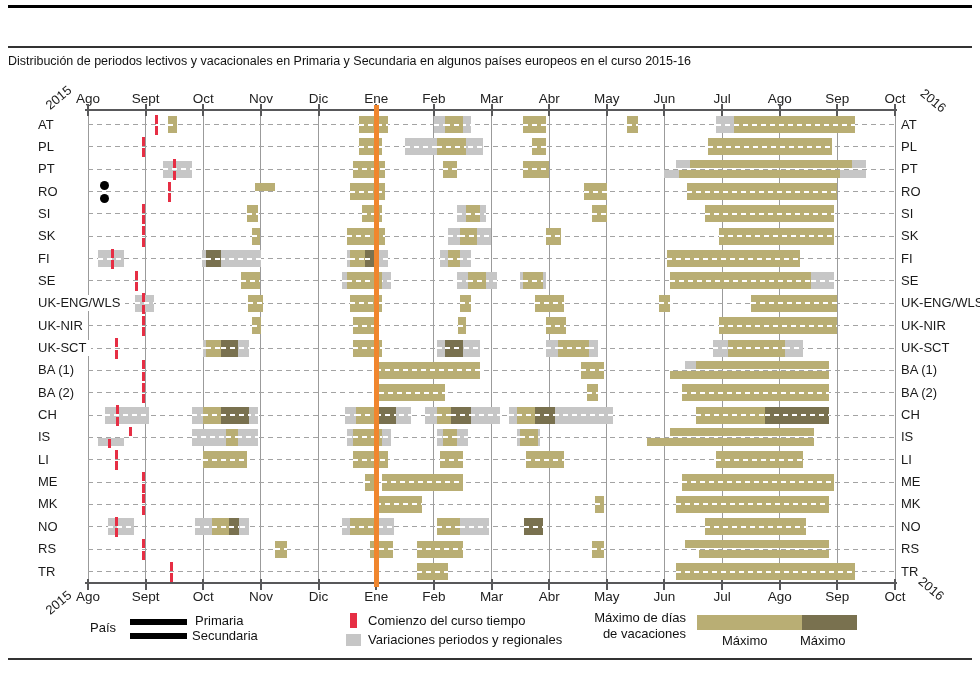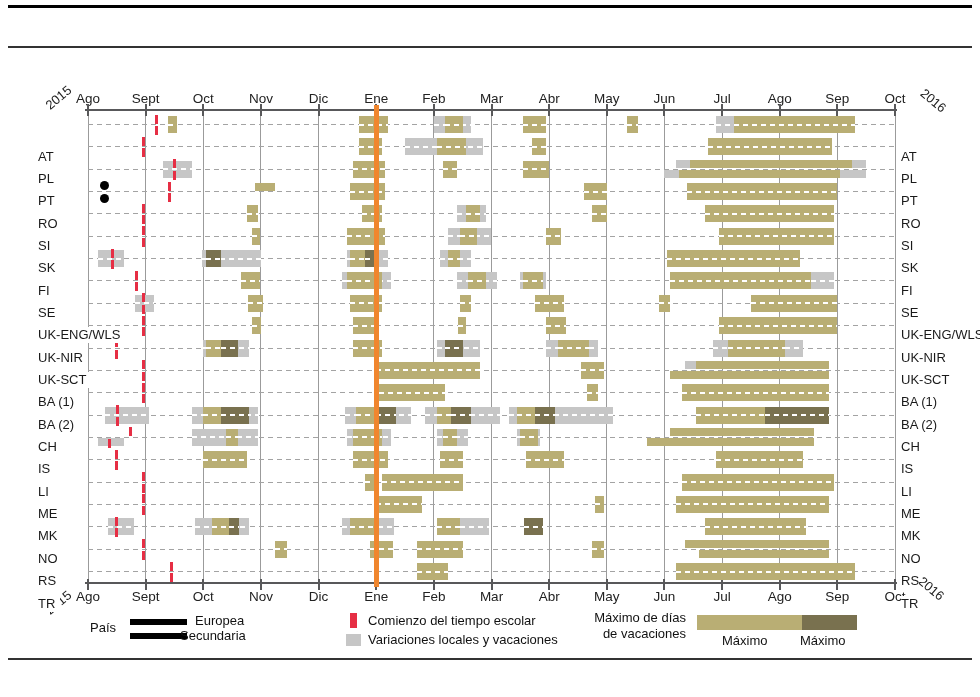--- a/index.html
+++ b/index.html
@@ -7,21 +7,21 @@
           font-family:"Liberation Sans",sans-serif;color:#1a1a1a;}
   .abs{position:absolute;}
   #top-rule{left:8px;top:5px;width:964px;height:3px;background:#000;}
   #page-title{left:8px;top:14px;font-size:21px;font-weight:bold;color:#000;letter-spacing:-0.2px;}
   #title-rule{left:8px;top:46px;width:964px;height:2px;background:#333;}
   #page-subtitle{left:8px;top:54px;font-size:12.5px;color:#111;}
   #footer-rule{left:8px;top:658px;width:964px;height:2px;background:#333;}
   #source-note{left:8px;top:666px;font-size:10.5px;color:#222;}
   .glabel{position:absolute;font-size:13.5px;color:#222;text-align:center;width:70px;}
   .ylabel{position:absolute;font-size:13px;color:#222;}
-  .cty{position:absolute;font-size:13px;height:16px;line-height:16px;background:#fff;z-index:10;white-space:nowrap;margin-top:32px;}
+  .cty{position:absolute;font-size:13px;height:16px;line-height:16px;background:#fff;z-index:10;white-space:nowrap;}
   .rowdash{position:absolute;height:1px;z-index:1;
      background:repeating-linear-gradient(90deg,#a3a3a3 0 5px,transparent 5px 9px);}
   .vline{position:absolute;width:1px;background:#9b9b9b;z-index:0;}
   .axline{position:absolute;height:2px;background:#58585a;z-index:2;}
   .stub{position:absolute;width:2px;background:#58585a;z-index:2;}
   .bar{position:absolute;z-index:3;}
   .bar .wd{position:absolute;left:0;right:0;top:7.5px;height:2px;
      background:repeating-linear-gradient(90deg,#fff 0 5px,transparent 5px 9px);}
   .tick{position:absolute;width:3px;z-index:7;}
   .dot{position:absolute;width:9px;height:9px;border-radius:50%;background:#000;z-index:7;}
@@ -30,20 +30,21 @@
   .leg-text{position:absolute;font-size:13px;color:#111;white-space:nowrap;}
   .leg-bar{position:absolute;height:6px;background:#000;}
   .num-days{position:absolute;font-size:13px;color:#111;text-align:right;width:120px;}
 </style>
 </head>
 <body>
 
 <div id="canvas">
   <div class="abs" id="top-rule"></div>
   <div class="abs" id="title-rule"></div>
+  <div class="abs" id="page-subtitle">Distribución de periodos lectivos y vacacionales en Primaria y Secundaria en algunos países europeos en el curso 2015-16</div>
 
   <div class="abs" id="chart" style="left:0;top:0;width:980px;height:610px;">
       <div class="axline" style="position: absolute; left: 85px; top: 109px; width: 812px; height: 2px;"></div>
       <div class="axline" style="position: absolute; left: 85px; top: 582px; width: 812px; height: 2px;"></div>
       <div class="vline" style="position: absolute; left: 87.5px; top: 110px; height: 473px;"></div>
       <div class="stub" style="position: absolute; left: 87px; top: 104px; height: 12px;"></div>
       <div class="stub" style="position: absolute; left: 87px; top: 579px; height: 11px;"></div>
       <div class="glabel" style="position: absolute; left: 53px; top: 91px;">Ago</div>
       <div class="glabel" style="position: absolute; left: 53px; top: 589px;">Ago</div>
       <div class="vline" style="position: absolute; left: 145.143px; top: 110px; height: 473px;"></div>
@@ -628,27 +629,27 @@
         <div class="wd"></div>
       </div>
       <div class="tick" style="position: absolute; left: 170.082px; top: 561.5px; height: 9px; background: rgb(230, 46, 68);"></div>
       <div class="tick" style="position: absolute; left: 170.082px; top: 573px; height: 9px; background: rgb(230, 46, 68);"></div>
       <div id="jan-line" style="position: absolute; left: 373.714px; top: 105px; height: 482px; background: rgb(240, 134, 46); z-index: 8;"></div>
     </div>
 
   <div class="leg-text" style="left:90px;top:620px;">País</div>
   <div class="leg-bar" style="left:130px;top:619px;width:57px;"></div>
   <div class="leg-bar" style="left:130px;top:633px;width:57px;"></div>
-  <div class="leg-text" style="left:195px;top:613px;">Europea</div>
-  <div class="leg-text" style="left:180px;top:628px;">Secundaria</div>
+  <div class="leg-text" style="left:195px;top:613px;">Primaria</div>
+  <div class="leg-text" style="left:192px;top:628px;">Secundaria</div>
 
   <div class="abs" style="left:350px;top:613px;width:7px;height:15px;background:#e62e44;"></div>
-  <div class="leg-text" style="left:368px;top:613px;">Comienzo del tiempo escolar</div>
+  <div class="leg-text" style="left:368px;top:613px;">Comienzo del curso tiempo</div>
   <div class="abs" style="left:346px;top:634px;width:15px;height:12px;background:#c6c6c6;"></div>
-  <div class="leg-text" style="left:368px;top:632px;">Variaciones locales y vacaciones</div>
+  <div class="leg-text" style="left:368px;top:632px;">Variaciones periodos y regionales</div>
 
   <div class="num-days" style="left:566px;top:610px;">Máximo de días</div>
   <div class="num-days" style="left:566px;top:626px;">de vacaciones</div>
   <div class="abs" style="left:697px;top:615px;width:105px;height:15px;background:#b9ae74;"></div>
   <div class="abs" style="left:802px;top:615px;width:55px;height:15px;background:#79714f;"></div>
   <div class="leg-text" style="left:722px;top:633px;">Máximo</div>
   <div class="leg-text" style="left:800px;top:633px;">Máximo</div>
 
   <div class="abs" id="footer-rule"></div>
 </div>

